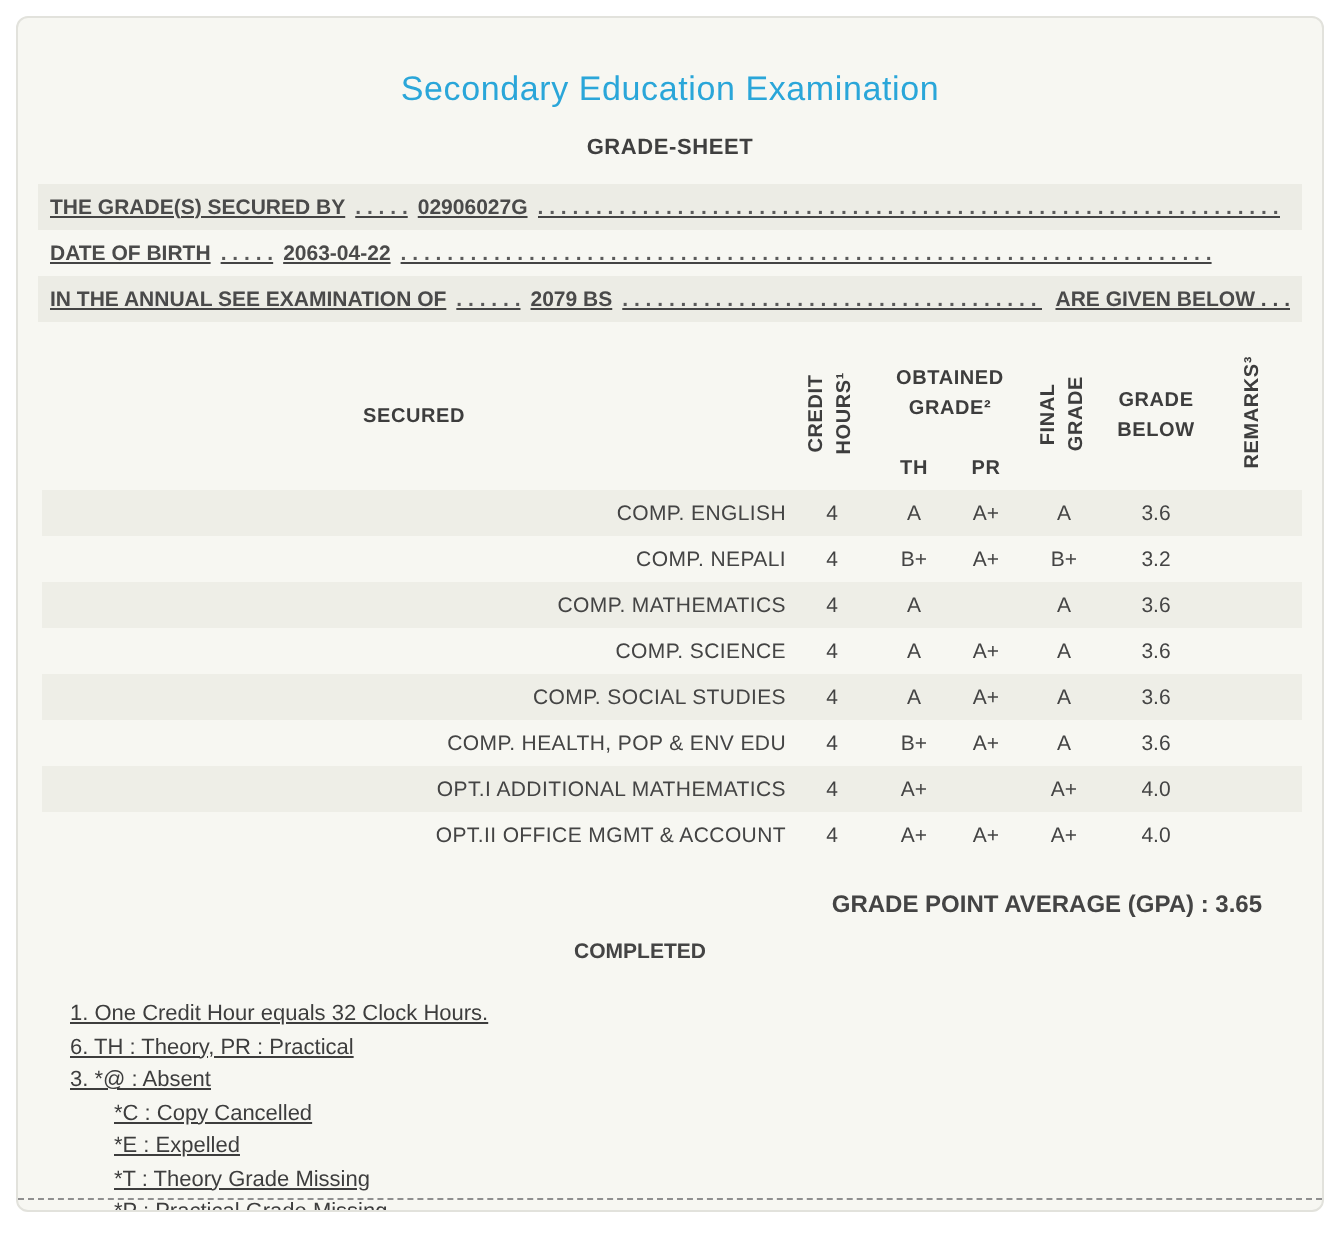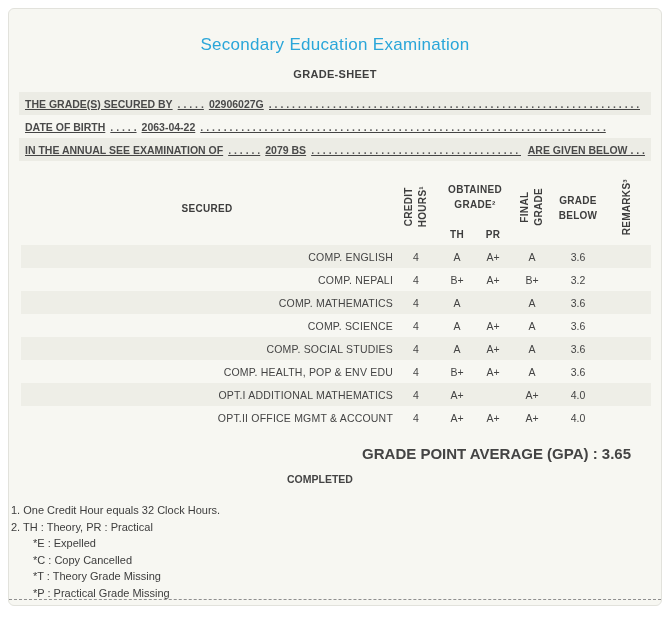--- a/index.html
+++ b/index.html
@@ -77,28 +77,28 @@
   }
   table.grades tbody td.subject {
     text-align:right; padding-left:14px;
     letter-spacing:0.2px;
   }
   table.grades tbody tr:nth-child(odd) { background:#eeeee7; }
 
   .gpa-line {
     text-align:right;
     margin:16px 30px 0 0;
-    font-size:15px; font-weight:bold; color:#444;
+    font-size:12px; font-weight:bold; color:#444;
   }
   .status-line {
     text-align:center;
     margin:11px 30px 0 0;
     font-size:10.5px; font-weight:bold; color:#444;
   }
-  .notes { margin:17px 0 0 2px; font-size:11px; color:#3d3d3d; }
+  .notes { margin:17px 0 0 26px; font-size:11px; color:#3d3d3d;text-decoration:underline; }
   .note { line-height:16.5px; }
   .note.indent { padding-left:22px; }
   .dashed-line {
     position:absolute; left:0; right:0; bottom:5px;
     border-top:1px dashed #8f8f8f;
   }
 </style>
 </head>
 <body>
 
@@ -231,22 +231,23 @@
       <td></td>
     </tr>
       </tbody>
   </table>
 
   <div class="gpa-line">GRADE POINT AVERAGE (GPA) : 3.65</div>
   <div class="status-line">COMPLETED</div>
 
   <div class="notes">
       <div class="note">1. One Credit Hour equals 32 Clock Hours.</div>
-      <div class="note">2. TH : Theory, PR : Practical</div>
+      <div class="note">6. TH : Theory, PR : Practical</div>
+      <div class="note">3. *@ : Absent</div>
+      <div class="note indent">*C : Copy Cancelled</div>
       <div class="note indent">*E : Expelled</div>
-      <div class="note indent">*C : Copy Cancelled</div>
       <div class="note indent">*T : Theory Grade Missing</div>
       <div class="note indent">*P : Practical Grade Missing</div>
     </div>
 
   <div class="dashed-line"></div>
 
 </div>
 
 </body></html>

